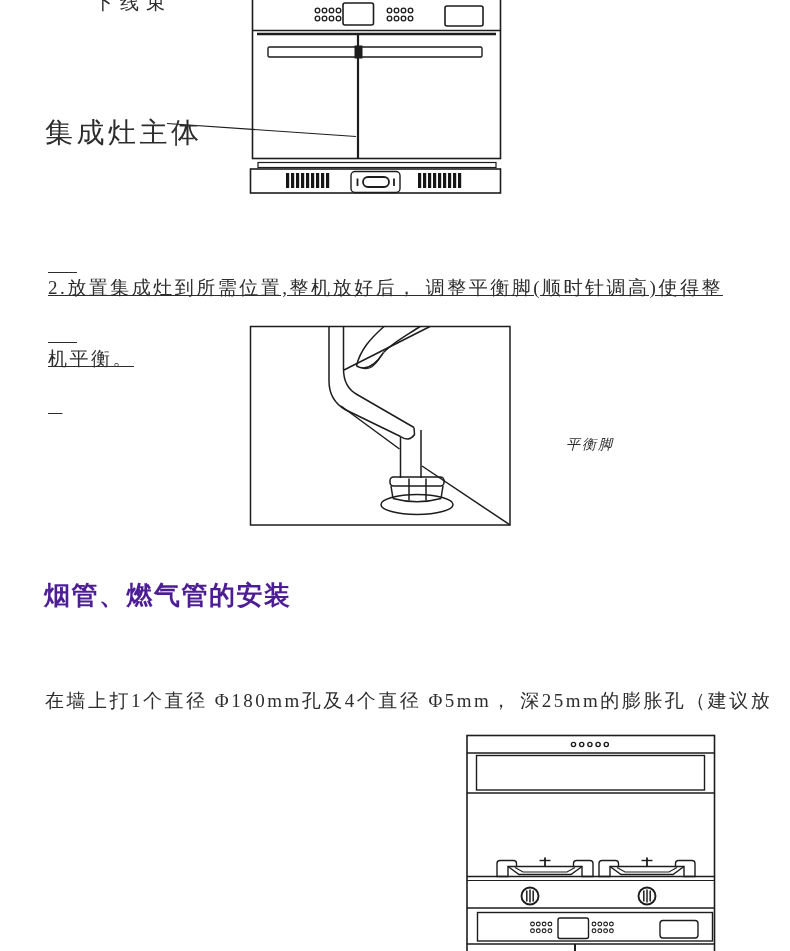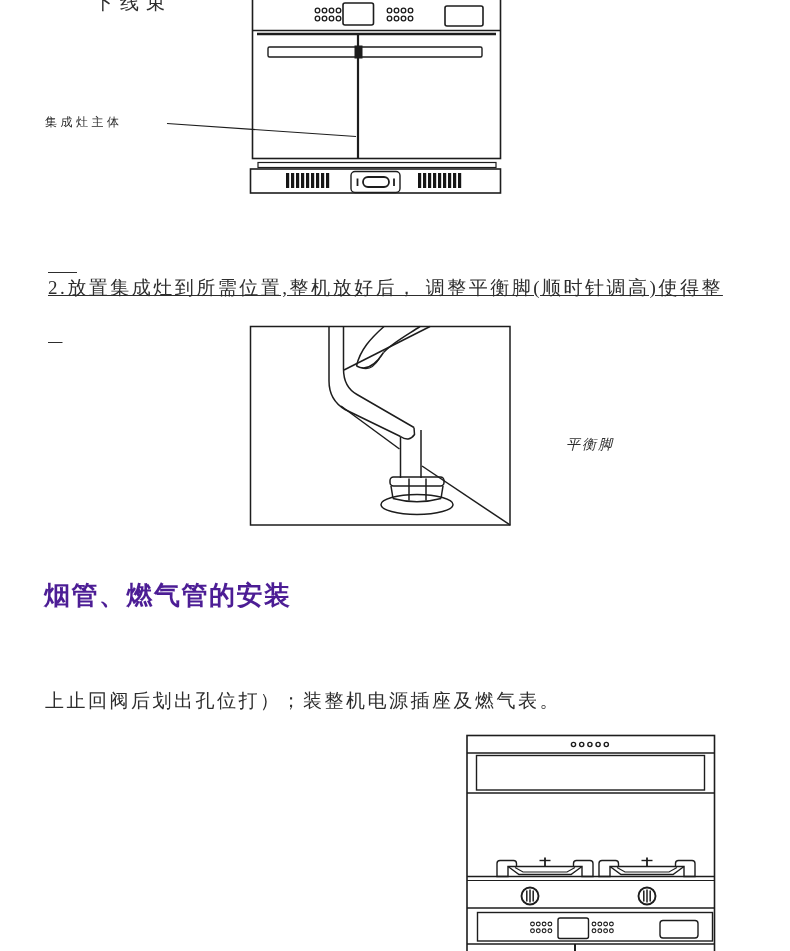--- a/index.html
+++ b/index.html
@@ -8,21 +8,21 @@
     background:#ffffff;
     position:relative;
     overflow:hidden;
     font-family:"Liberation Serif","DejaVu Serif",serif;
     color:#2d2d2d;
   }
   .page{position:absolute;inset:0;width:790px;height:855px;}
   .art{position:absolute;left:0;top:0;}
   .lbl{position:absolute;white-space:pre;}
   .lbl-harness{left:94px;top:-8px;font-size:19px;letter-spacing:7px;line-height:22px;}
-  .lbl-body{left:45px;top:114px;font-size:12px;letter-spacing:3.5px;}
+  .lbl-body{left:45px;top:114px;font-size:28px;letter-spacing:3.5px;}
   .step2{position:absolute;left:48px;top:229px;font-size:19px;letter-spacing:2.5px;line-height:23.5px;white-space:pre;text-decoration:underline;}
   .foot-label{position:absolute;left:556px;top:396px;font-size:14px;letter-spacing:2px;line-height:19.5px;white-space:pre;font-style:italic;}
   .foot-label .name{padding-left:10px;}
   .sec-heading{
     position:absolute;left:44px;top:578px;
     font-family:"Liberation Sans","DejaVu Sans",sans-serif;
     font-size:26px;font-weight:600;letter-spacing:1.5px;color:#4c1d95;
     white-space:pre;
   }
   .sec-body{position:absolute;left:45px;top:632px;font-size:19px;letter-spacing:2.5px;line-height:27.5px;white-space:pre;}
@@ -205,25 +205,26 @@
       <line x1="575" y1="944" x2="575" y2="951" stroke-width="2"></line>
     </g>
   </svg>
 
   <div class="lbl lbl-harness">下线束</div>
 
   <div class="lbl lbl-body">集成灶主体</div>
 
   <div class="step2">
     <div>2.放置集成灶到所需位置,整机放好后， 调整平衡脚(顺时针调高)使得整</div>
+    <div>机平衡。</div>
   </div>
 
   <div class="foot-label">
     <div class="name">平衡脚</div>
   </div>
 
   <div class="sec-heading">烟管、燃气管的安装</div>
 
   <div class="sec-body">
-    <div>上止回阀后划出孔位打）；装整机电源插座及燃气表。</div>
+    <div>在墙上打1个直径 Φ180mm孔及4个直径 Φ5mm， 深25mm的膨胀孔（建议放</div>
   </div>
 
 </div>
 
 </body></html>

